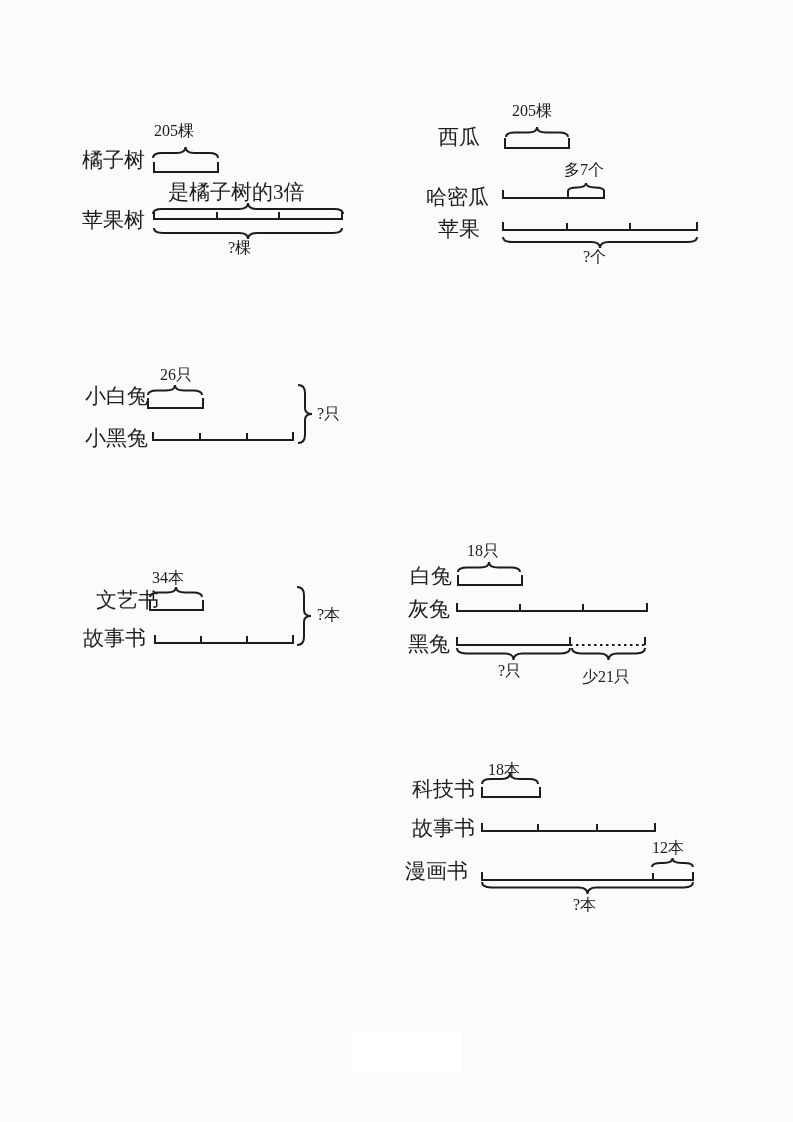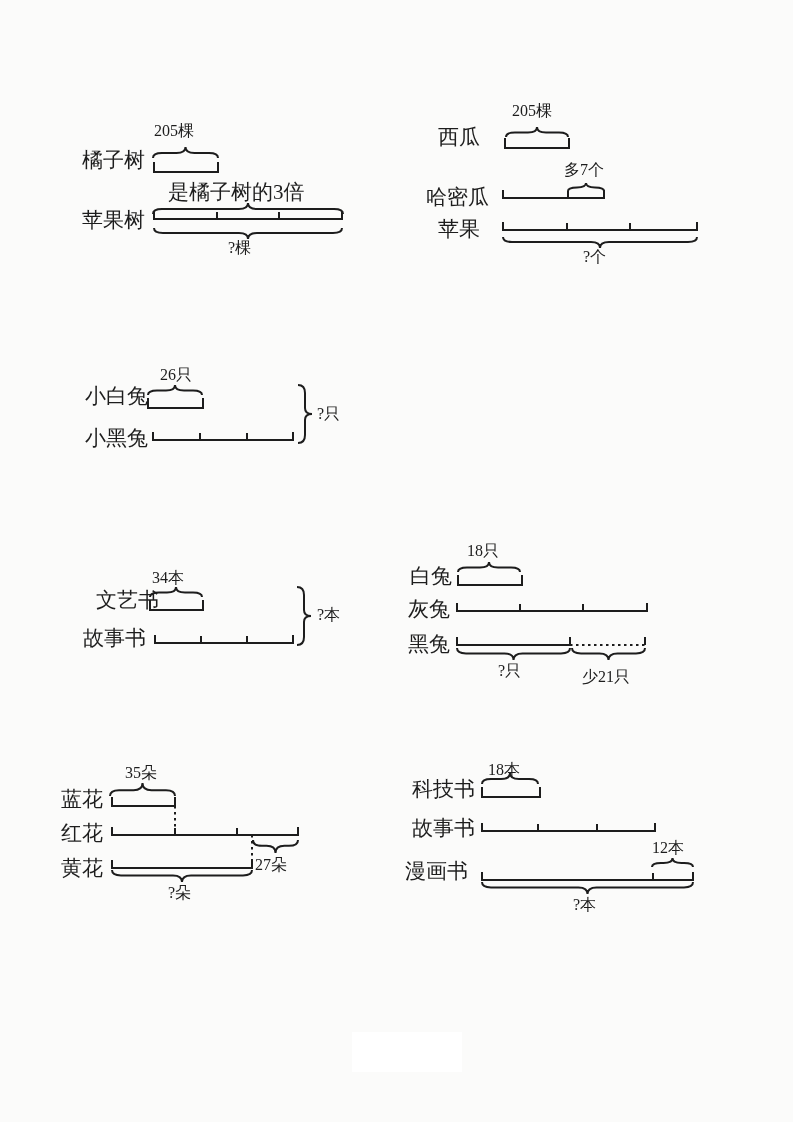--- a/index.html
+++ b/index.html
@@ -92,38 +92,20 @@
       <path d="M167,108 Q167,113.4 176,113.4 H194.5 Q203.5,113.4 203.5,120 Q203.5,113.4 212.5,113.4 H231 Q240,113.4 240,108"></path>
     </svg>
     <div class="v" style="left:62px;top:3px">18只</div>
     <div class="t" style="left:5px;top:25px">白兔</div>
     <div class="t" style="left:3px;top:58px">灰兔</div>
     <div class="t" style="left:3px;top:93px">黑兔</div>
     <div class="v" style="left:93px;top:123px">?只</div>
     <div class="v" style="left:177px;top:129px">少21只</div>
   </div>
 
-  <div class="diagram" style="left:60px;top:760px;width:250px;height:150px">
-    <svg width="250" height="150" viewBox="0 0 250 150">
-      <path d="M50,36 Q50,30.15 59,30.15 H73.5 Q82.5,30.15 82.5,23 Q82.5,30.15 91.5,30.15 H106 Q115,30.15 115,36"></path>
-      <path d="M52,37 V46 H115 V37"></path>
-      <path class="dash" d="M115,46 V75"></path>
-      <path d="M52,67 V75 H238 V67 M115,75 V68 M177,75 V68"></path>
-      <path class="dash" d="M192,75 V108"></path>
-      <path d="M193,80 Q193,85.85 202,85.85 H206.5 Q215.5,85.85 215.5,93 Q215.5,85.85 224.5,85.85 H229 Q238,85.85 238,80"></path>
-      <path d="M52,100 V108 H192 V100"></path>
-      <path d="M52,110 Q52,115.4 61,115.4 H113 Q122,115.4 122,122 Q122,115.4 131,115.4 H183 Q192,115.4 192,110"></path>
-    </svg>
-    <div class="v" style="left:65px;top:5px">35朵</div>
-    <div class="t" style="left:1px;top:28px">蓝花</div>
-    <div class="t" style="left:1px;top:62px">红花</div>
-    <div class="v" style="left:195px;top:97px">27朵</div>
-    <div class="t" style="left:1px;top:97px">黄花</div>
-    <div class="v" style="left:108px;top:125px">?朵</div>
-  </div>
 
   <div class="diagram" style="left:405px;top:755px;width:300px;height:170px">
     <svg width="300" height="170" viewBox="0 0 300 170">
       <path d="M77,29 Q77,24.05 86,24.05 H96 Q105,24.05 105,18 Q105,24.05 114,24.05 H124 Q133,24.05 133,29"></path>
       <path d="M77,32 V42 H135 V32"></path>
       <path d="M77,68 V76 H250 V68 M133,76 V69 M192,76 V69"></path>
       <path d="M247,112 Q247,107.95 256,107.95 H258.5 Q267.5,107.95 267.5,103 Q267.5,107.95 276.5,107.95 H279 Q288,107.95 288,112"></path>
       <path d="M77,117 V125 H288 V117 M248,125 V118"></path>
       <path d="M77,127 Q77,132.4 86,132.4 H173.5 Q182.5,132.4 182.5,139 Q182.5,132.4 191.5,132.4 H279 Q288,132.4 288,127"></path>
     </svg>

